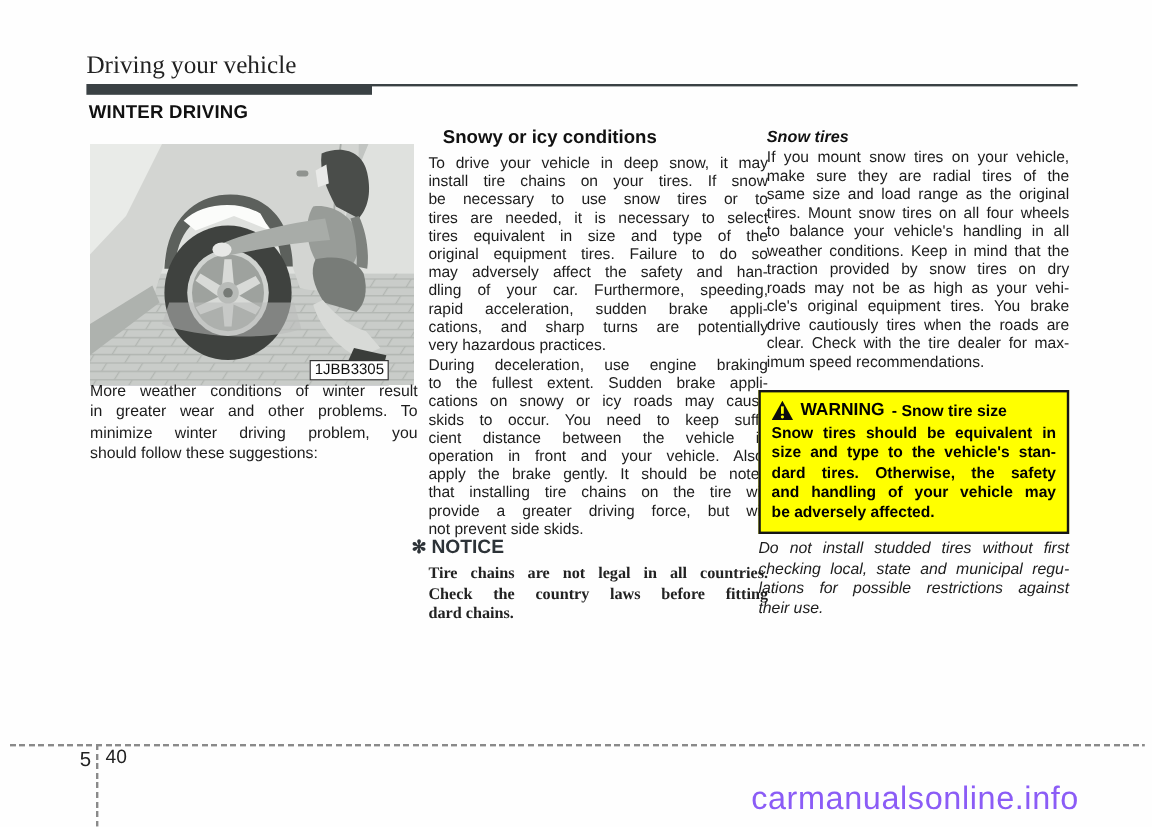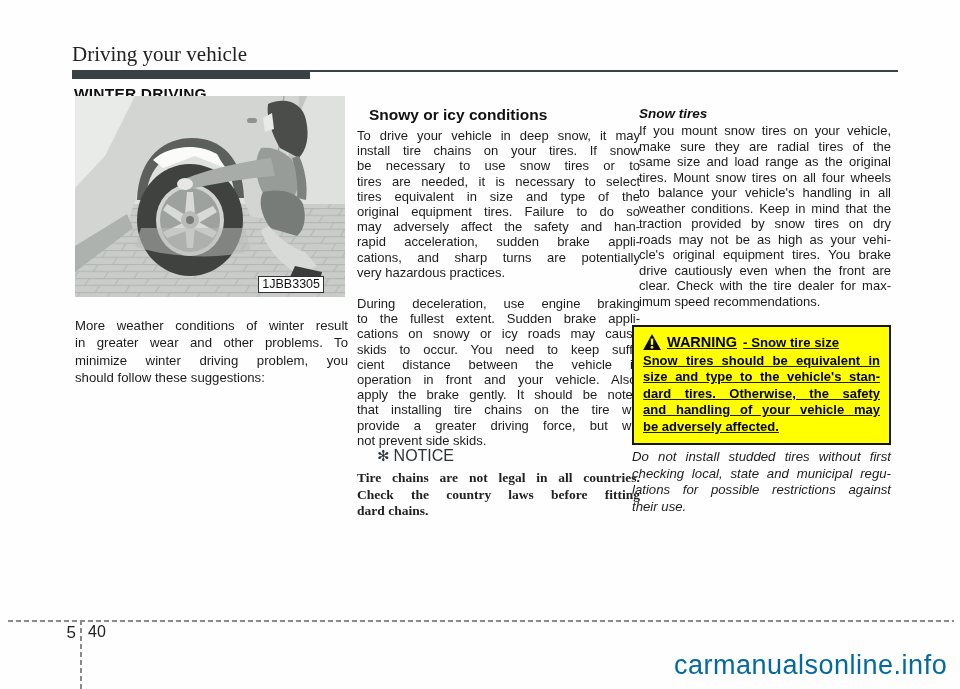--- a/index.html
+++ b/index.html
@@ -8,59 +8,59 @@
 
   
   .chapter-title{position:absolute;left:72px;top:42px;font-family:"Liberation Serif", serif;
                  font-size:21px;color:#222;}
   .rule-thick{position:absolute;left:72px;top:70px;width:238px;height:9px;background:#3a4144;}
   .rule-thin{position:absolute;left:310px;top:70px;width:588px;height:2px;background:#3a4144;}
   .section-title{position:absolute;left:74px;top:85px;font-size:15.5px;font-weight:bold;
                  letter-spacing:.2px;color:#111;}
 
   
-  .figure{position:absolute;left:75px;top:96px;width:249px;height:201px;background:#0f172a;}
+  .figure{position:absolute;left:75px;top:120px;width:249px;height:201px;background:#0f172a;}
   .figure svg{display:block;}
   .figure-code{position:absolute;right:0;bottom:4px;background:#fff;border:1px solid #333;
                font-size:12.5px;line-height:15px;padding:0 3px;color:#111;}
 
   
   .para{position:absolute;font-size:13px;line-height:15.2px;}
   .jlines > div{text-align:justify;text-align-last:justify;}
   .jlines > div:last-child{text-align-last:left;}
   .intro{left:75px;top:317px;width:273px;font-size:13.2px;line-height:17.4px;}
   .col2-heading{position:absolute;left:357px;top:106px;font-size:15.5px;font-weight:bold;color:#111;margin-left:12px;}
   .col2-p1{left:357px;top:128px;width:283px;}
   .col2-p2{left:357px;top:296px;width:283px;}
-  .notice-heading{position:absolute;left:377px;top:447px;font-size:16px;font-weight:normal;color:#2d3338;}
+  .notice-heading{position:absolute;left:343px;top:447px;font-size:16px;font-weight:bold;color:#2d3338;}
   .notice-heading .star{font-size:15px;margin-right:4px;}
   .notice-body{left:357px;top:470px;width:283px;font-family:"Liberation Serif", serif;
                font-weight:bold;font-size:13.5px;line-height:16.5px;color:#222;}
   .col3-heading{position:absolute;left:639px;top:106px;font-size:13.5px;font-weight:bold;
                 font-style:italic;color:#111;}
   .col3-p{left:639px;top:123px;width:252px;line-height:15.5px;}
 
   
   .warning-box{position:absolute;left:632px;top:325px;width:259px;background:#ffff00;
-               border:2px solid #151515;padding:6px 9px 8px;box-sizing:border-box;text-decoration:underline;}
+               border:2px solid #151515;padding:6px 9px 8px;box-sizing:border-box;}
   .warning-title{display:flex;align-items:center;gap:6px;margin:1px 0 3px;}
   .warning-label{font-size:14.5px;font-weight:bold;color:#000;}
   .warning-subtitle{font-size:13.2px;font-weight:bold;color:#000;}
   .warning-body{font-size:13px;line-height:16.4px;font-weight:bold;color:#000;}
 
   .studded{left:632px;top:449px;width:259px;font-style:italic;font-size:13.2px;line-height:16.6px;}
 
   
   .footer-hline{position:absolute;left:8px;top:620px;width:946px;height:2px;
     background:repeating-linear-gradient(90deg,#8a8a8a 0 5px,transparent 5px 8px);}
   .footer-vline{position:absolute;left:80px;top:620px;width:2px;height:69px;
     background:repeating-linear-gradient(180deg,#8a8a8a 0 5px,transparent 5px 8px);}
   .chapter-num{position:absolute;left:54px;top:623px;width:22px;text-align:right;font-size:17px;color:#222;}
   .page-num{position:absolute;left:88px;top:623px;font-size:16px;color:#222;}
-  .watermark{position:absolute;left:674px;top:650px;font-size:27px;color:#0369a1;letter-spacing:.5px;}
+  .watermark{position:absolute;left:626px;top:650px;font-size:27px;color:#8b5cf6;letter-spacing:.5px;}
 </style>
 </head>
 <body>
 
 <div class="page">
 
   <div class="chapter-title">Driving your vehicle</div>
   <div class="rule-thick"></div>
   <div class="rule-thin"></div>
 
@@ -126,20 +126,21 @@
 
   <div class="col2-heading">Snowy or icy conditions</div>
   <div class="para col2-p1 jlines">
       <div>To drive your vehicle in deep snow, it may</div>
       <div>install tire chains on your tires. If snow</div>
       <div>be necessary to use snow tires or to</div>
       <div>tires are needed, it is necessary to select</div>
       <div>tires equivalent in size and type of the</div>
       <div>original equipment tires. Failure to do so</div>
       <div>may adversely affect the safety and han-</div>
+      <div>dling of your car. Furthermore, speeding,</div>
       <div>rapid acceleration, sudden brake appli-</div>
       <div>cations, and sharp turns are potentially</div>
       <div>very hazardous practices.</div>
     </div>
   <div class="para col2-p2 jlines">
       <div>During deceleration, use engine braking</div>
       <div>to the fullest extent. Sudden brake appli-</div>
       <div>cations on snowy or icy roads may cause</div>
       <div>skids to occur. You need to keep suffi-</div>
       <div>cient distance between the vehicle in</div>
@@ -163,21 +164,21 @@
   <div class="para col3-p jlines">
       <div>If you mount snow tires on your vehicle,</div>
       <div>make sure they are radial tires of the</div>
       <div>same size and load range as the original</div>
       <div>tires. Mount snow tires on all four wheels</div>
       <div>to balance your vehicle's handling in all</div>
       <div>weather conditions. Keep in mind that the</div>
       <div>traction provided by snow tires on dry</div>
       <div>roads may not be as high as your vehi-</div>
       <div>cle's original equipment tires. You brake</div>
-      <div>drive cautiously even when the front are</div>
+      <div>drive cautiously tires when the roads are</div>
       <div>clear. Check with the tire dealer for max-</div>
       <div>imum speed recommendations.</div>
     </div>
 
   <div class="warning-box">
     <div class="warning-title">
       <svg width="18" height="16" viewBox="0 0 20 18">
         <path d="M10 0 L20 18 H0 Z" fill="#0c0c0c"></path>
         <rect x="8.7" y="5.2" width="2.6" height="7" fill="#ffff00"></rect>
         <circle cx="10" cy="15" r="1.5" fill="#ffff00"></circle>

